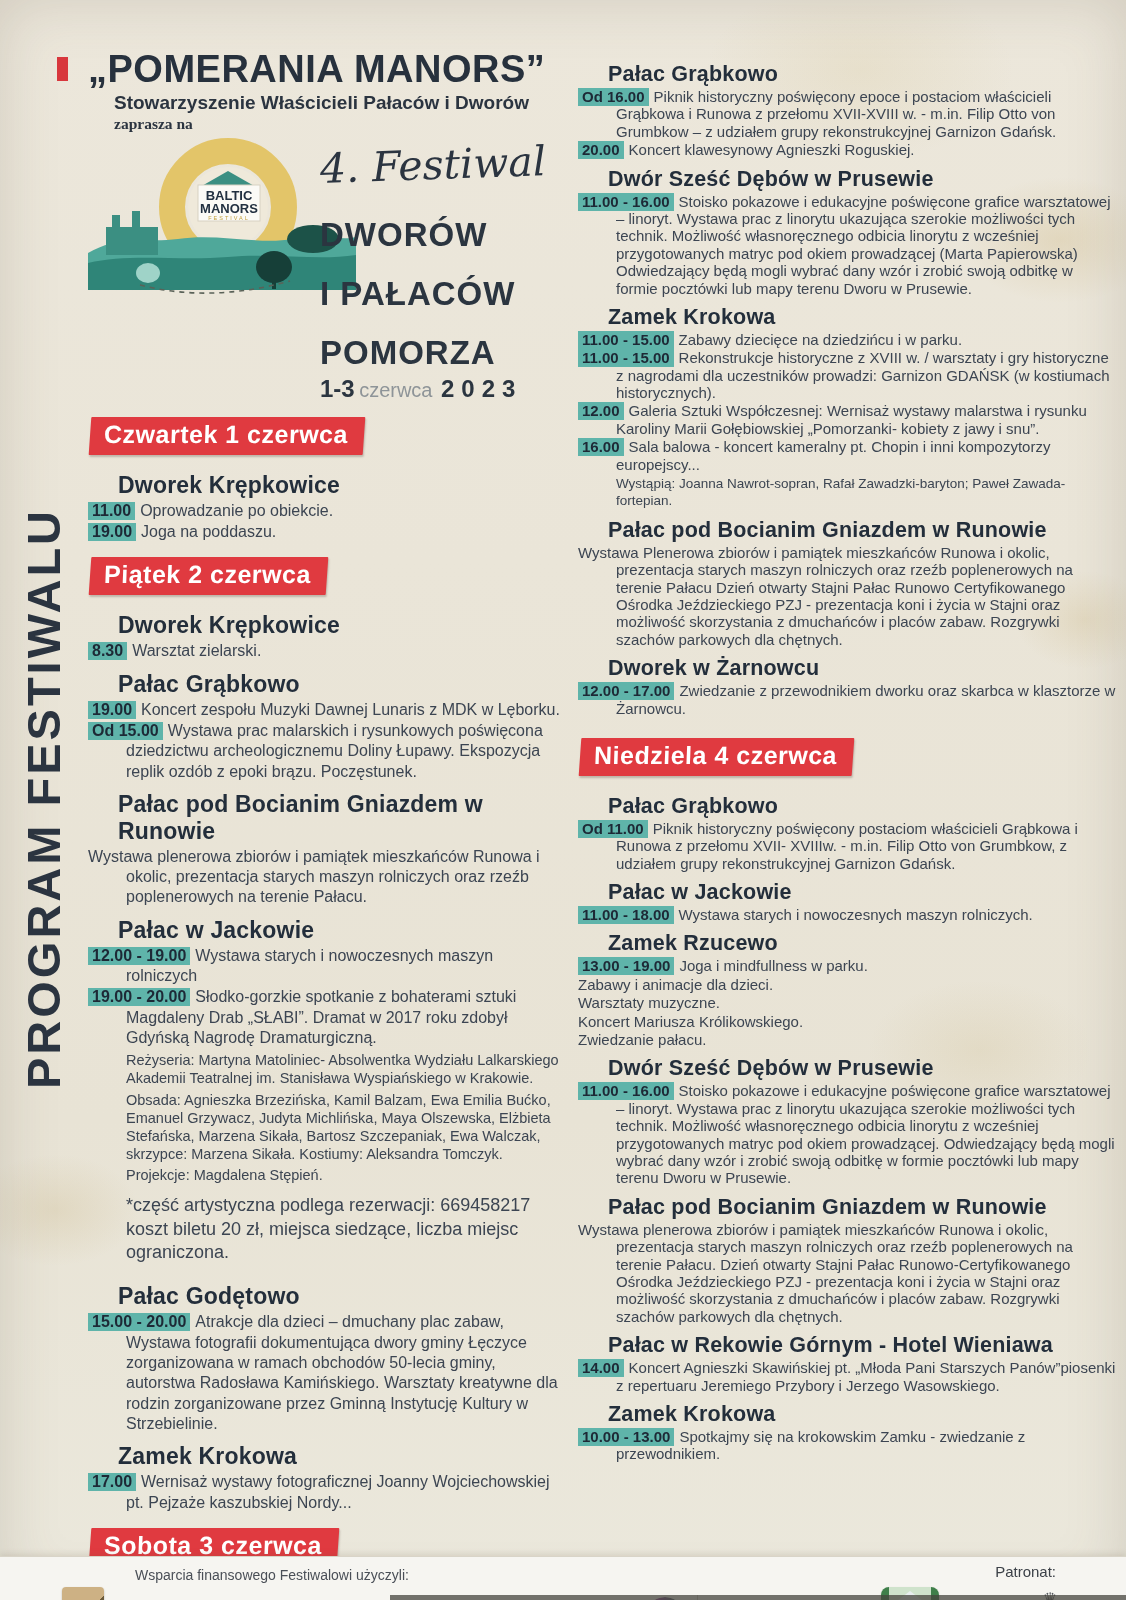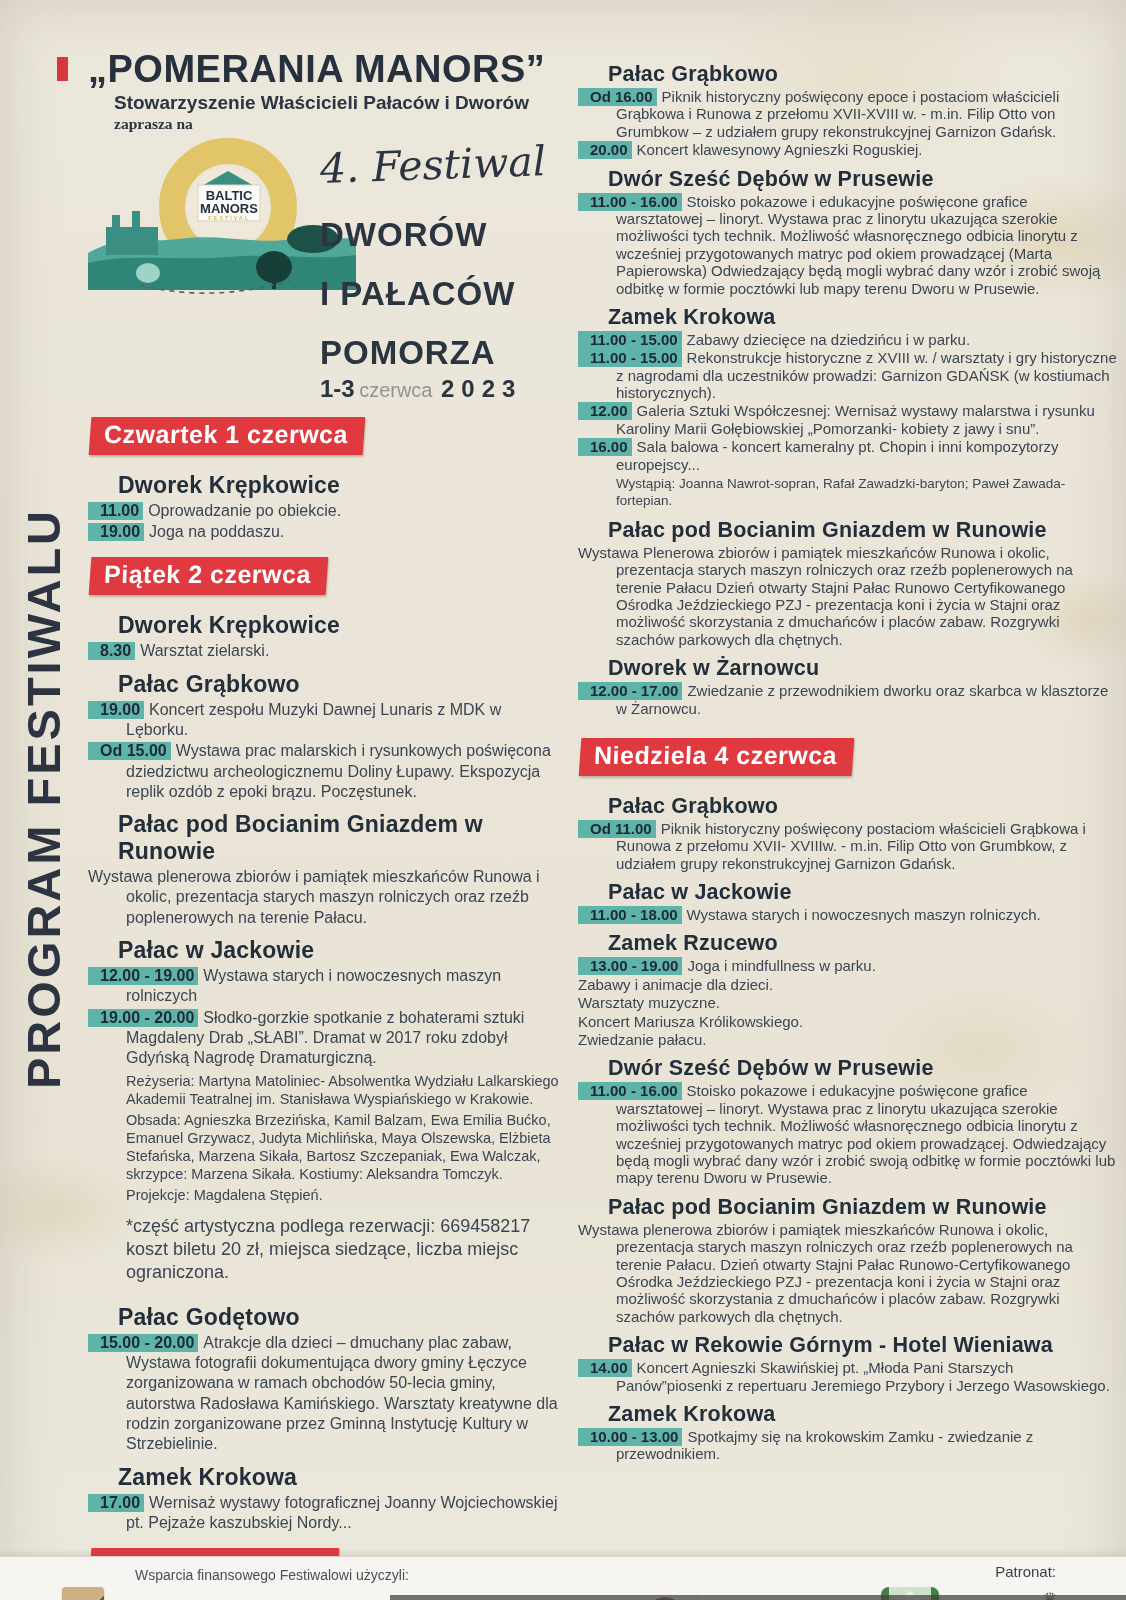--- a/index.html
+++ b/index.html
@@ -44,21 +44,21 @@
     padding:3px 16px 6px 14px;transform:skewX(-4deg);border-radius:1px;margin:14px 0 8px 2px;
     box-shadow:1px 2px 2px rgba(60,40,30,.25);}
   .day-banner-text{display:inline-block;transform:skewX(2deg);font-size:25px;letter-spacing:.5px;}
   #col-right .day-banner{margin:20px 0 10px 2px;}
 
   .venue{margin:9px 0 2px 30px;font-size:23px;font-weight:bold;color:#232e3b;letter-spacing:.2px;}
   #col-right .venue{font-size:21.5px;margin:8px 0 1px 30px;}
 
   .event{padding-left:38px;text-indent:-38px;font-size:16px;line-height:1.27;color:#3c4552;margin:0 0 1px 0;}
   #col-right .event{font-size:15px;line-height:1.16;}
-  .chip{background:#5fb4aa;color:#1d2936;font-weight:bold;padding:0 4px 1px 12px;margin-right:5px;
+  .chip{background:#5fb4aa;color:#1d2936;font-weight:bold;padding:0 4px 1px 4px;margin-right:5px;
     white-space:nowrap;box-decoration-break:clone;}
   .etext{color:#3c4552;}
 
   .detail{margin:3px 0 2px 38px;font-size:14.5px;line-height:1.25;color:#3c4552;}
   #col-right .detail{font-size:13.5px;margin-left:38px;}
   .footnote{margin:10px 0 19px 38px;font-size:18px;line-height:1.3;color:#3c4552;white-space:pre-line;}
 
   
   #footer{position:absolute;left:0;right:0;top:1556px;height:120px;background:#f6f5f1;
     border-top:1px solid #d8d4c8;box-shadow:0 -2px 6px rgba(100,90,70,.15);}

